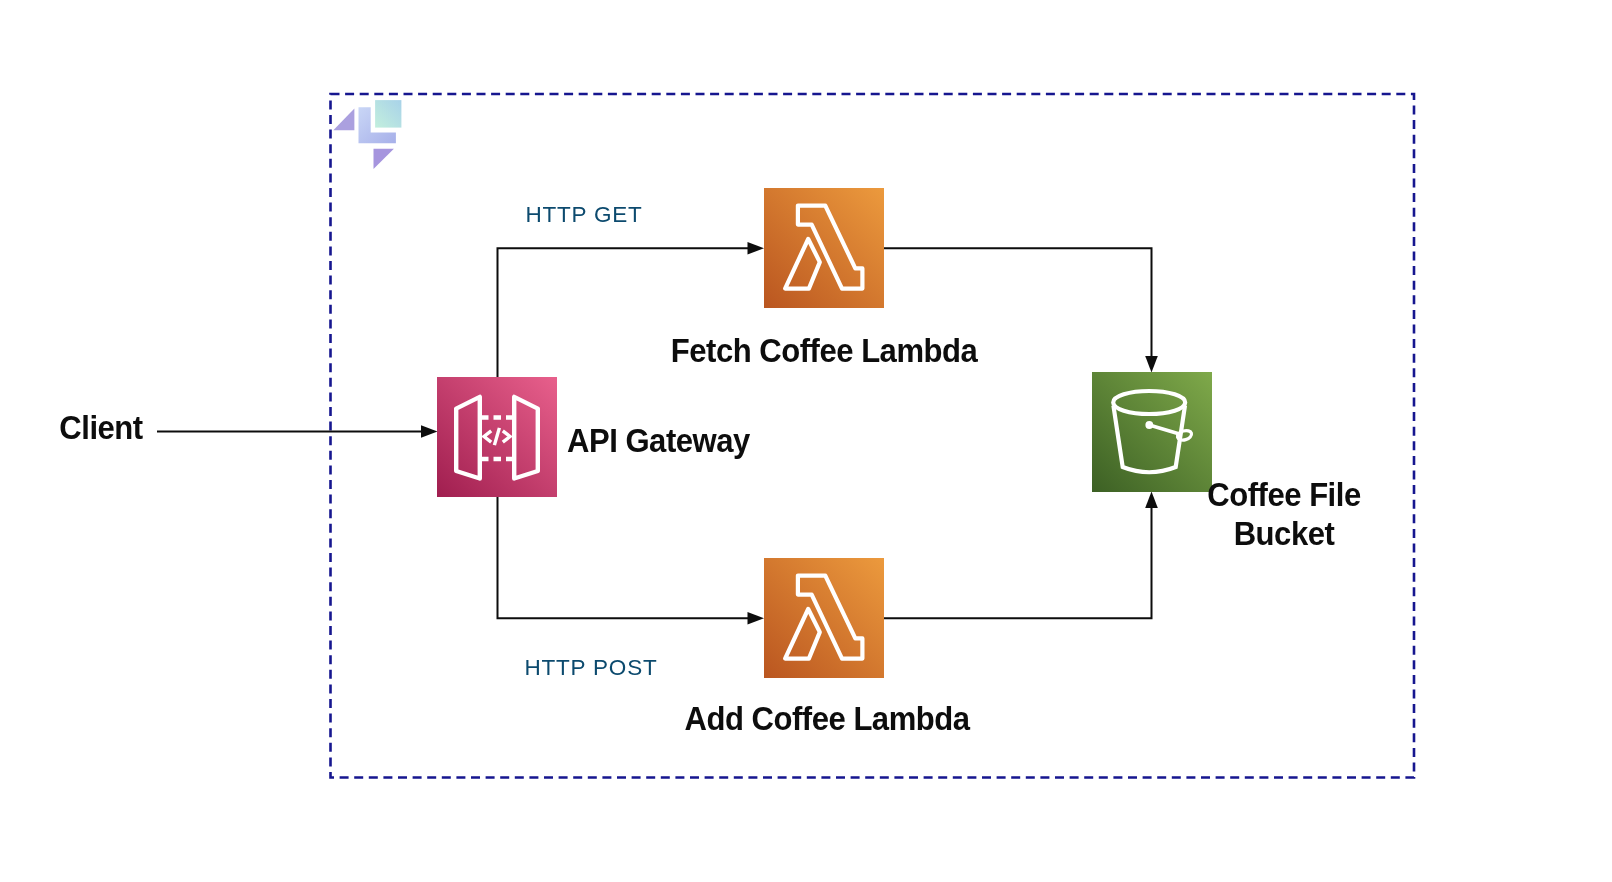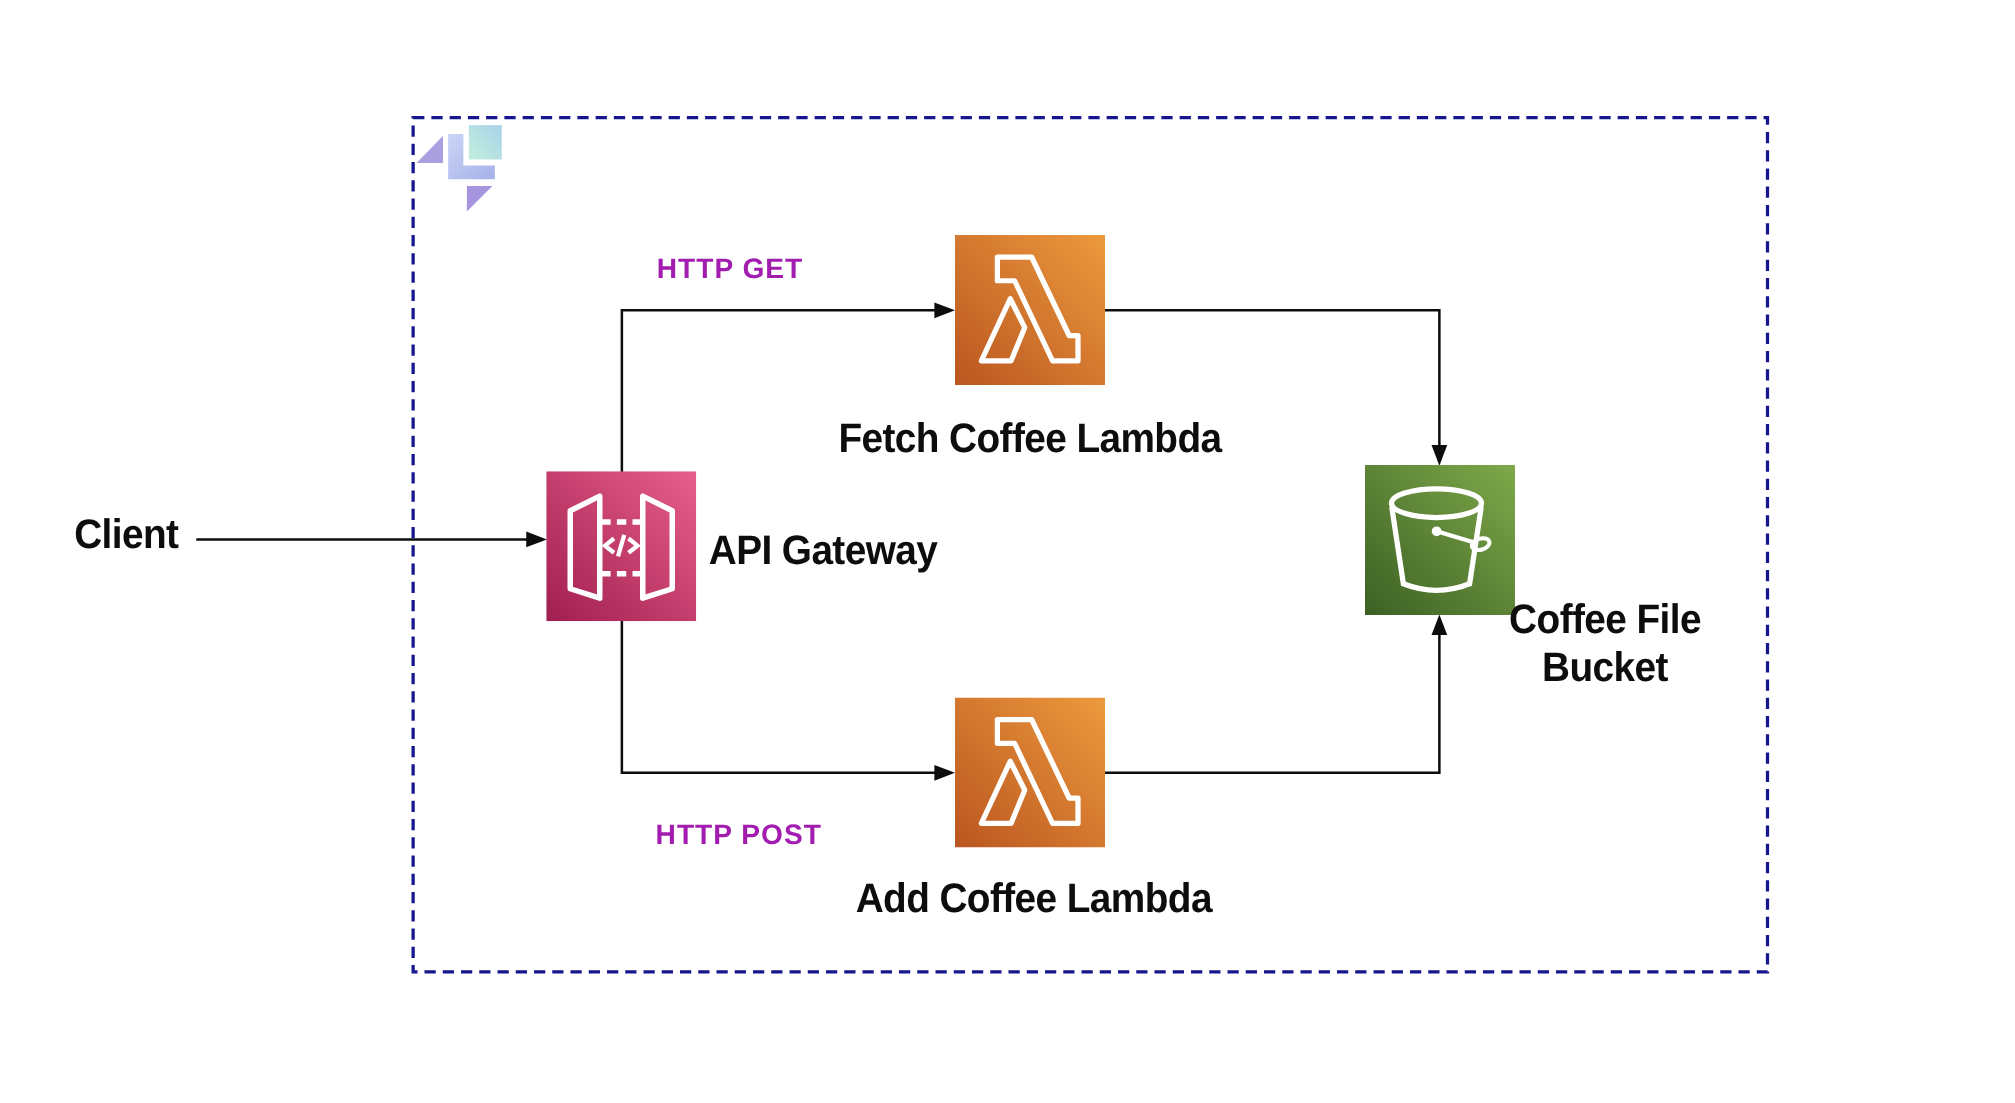--- a/index.html
+++ b/index.html
@@ -19,22 +19,22 @@
     color: #0d0d0d;
     font-weight: 700;
     font-size: 33px;
     letter-spacing: -0.5px;
     white-space: nowrap;
     line-height: 39px;
   }
   .centered { transform: translate(-50%, -50%) scaleX(0.94); text-align: center; }
   .edge-label {
     position: absolute; z-index: 3;
-    color: #a21caf;
-    font-weight: 700;
+    color: #0c4a6e;
+    font-weight: 400;
     font-size: 22.5px;
     letter-spacing: 0.8px;
     white-space: nowrap;
     transform: translate(-50%, -50%);
   }
   #client-label   { left: 101px;  top: 427px; }
   #apigw-label    { left: 567px;  top: 440px; transform: translateY(-50%) scaleX(0.94); transform-origin: left center; }
   #fetch-label    { left: 824px;  top: 350px; }
   #add-label      { left: 827px;  top: 718px; }
   #bucket-label   { left: 1284px; top: 514px; }

